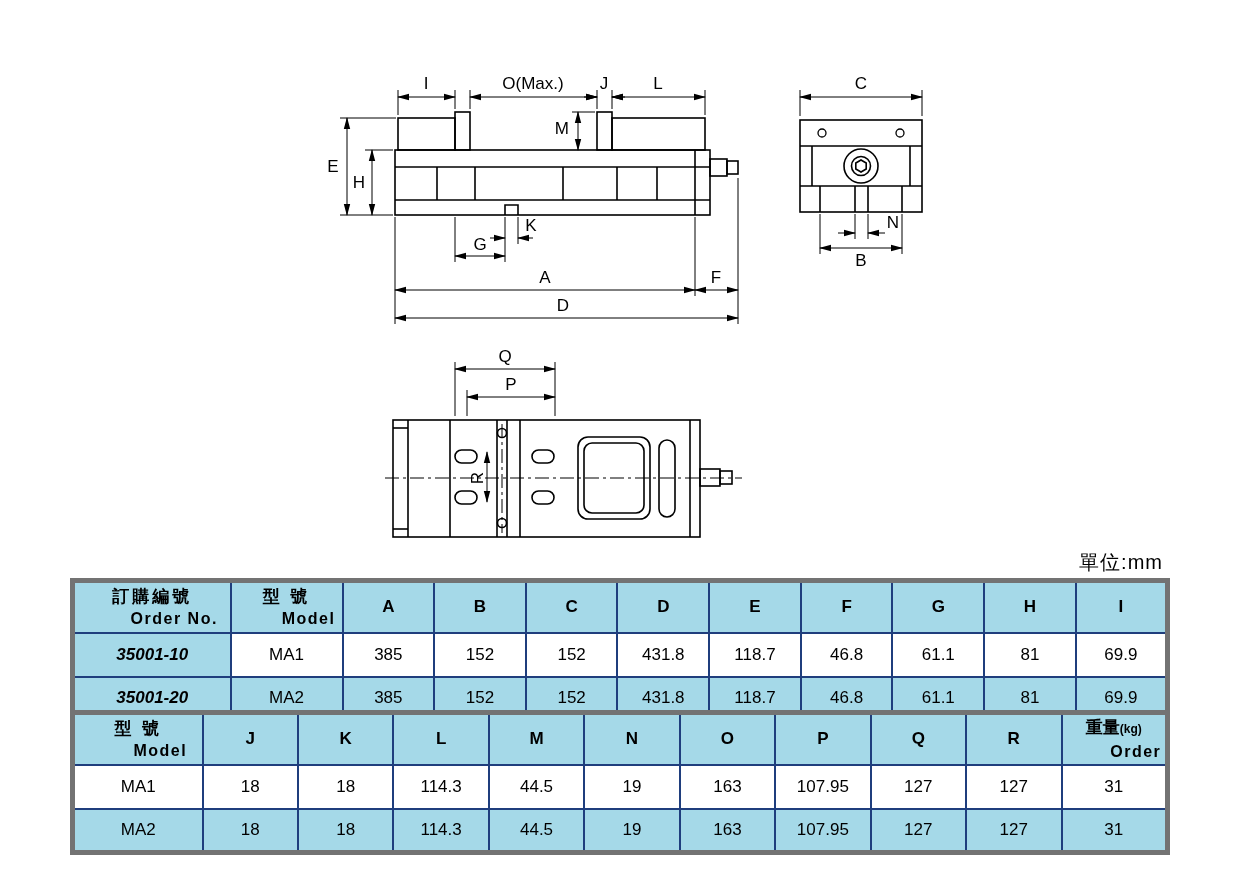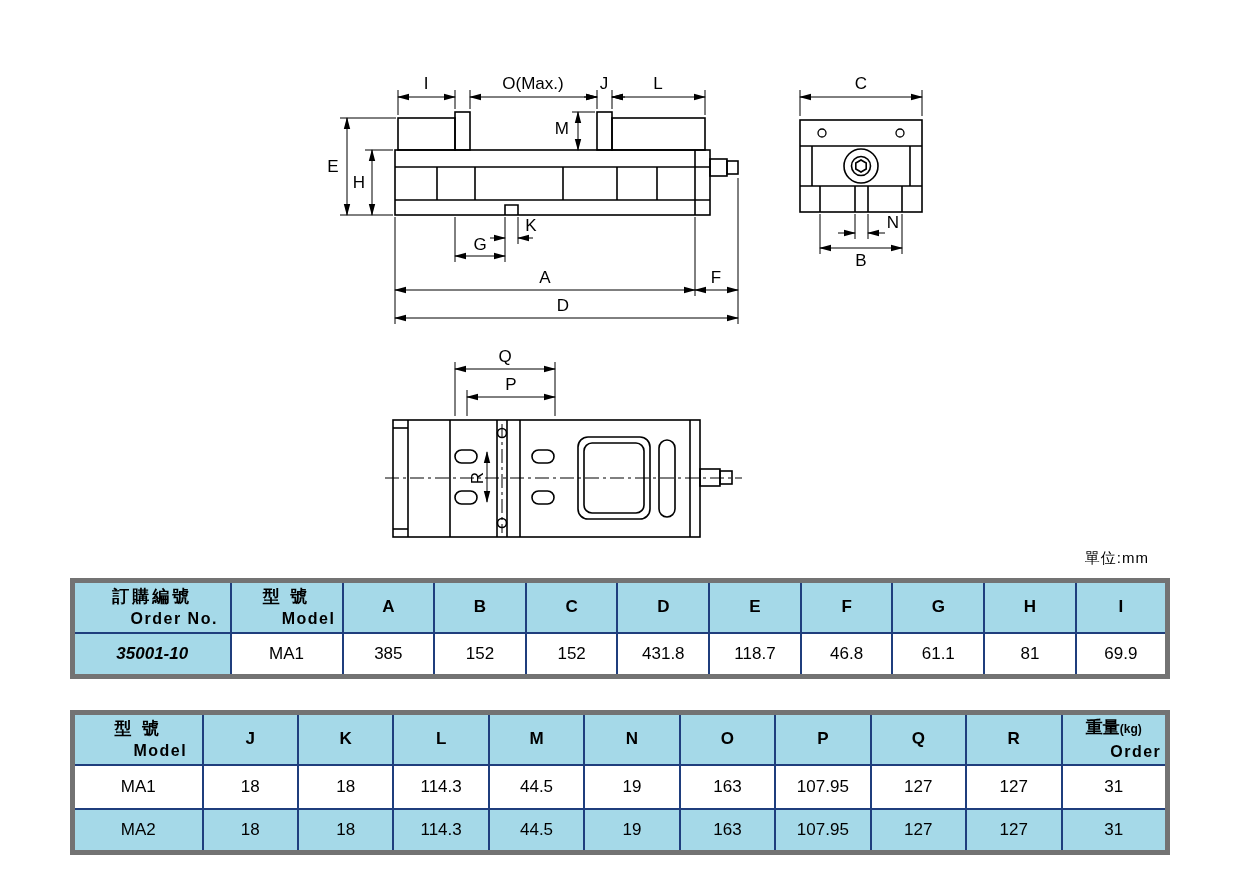--- a/index.html
+++ b/index.html
@@ -8,21 +8,21 @@
     width:1240px; height:878px; position:relative; overflow:hidden;
     font-family:"Liberation Sans", sans-serif; color:#000;
   }
   svg.drawing { position:absolute; left:0; top:0; }
   svg .obj  { stroke:#000; stroke-width:1.6; fill:none; }
   svg .thin { stroke:#000; stroke-width:1; fill:none; }
   svg .cl   { stroke:#000; stroke-width:1; fill:none; stroke-dasharray:14 4 3 4; }
   svg text  { font-family:"Liberation Sans", sans-serif; font-size:17px; fill:#000; }
   svg .hole { stroke:#000; stroke-width:1.3; fill:none; }
 
-  .unit-label { position:absolute; top:549px; right:91px; font-size:15px; letter-spacing:1px; }
+  .unit-label { position:absolute; top:549px; right:77px; font-size:20px; letter-spacing:1px; }
 
   table { border-collapse:collapse; table-layout:fixed; position:absolute; left:70px;
           border:5px solid #737373; }
   #table1 { top:578px; width:1100px; }
   #table2 { top:710px; width:1100px; }
   th, td { border:2px solid #1f3e7d; text-align:center; vertical-align:middle; }
   thead th { background:#a5d9e8; height:52px; font-weight:bold; font-size:17px; }
   tbody td { height:44px; font-size:17px; background:#ffffff; }
   tr.hl td { background:#a5d9e8; }
   td.order { font-weight:bold; font-style:italic; background:#a5d9e8; }
@@ -231,20 +231,33 @@
       <td>385</td>
       <td>152</td>
       <td>152</td>
       <td>431.8</td>
       <td>118.7</td>
       <td>46.8</td>
       <td>61.1</td>
       <td>81</td>
       <td>69.9</td>
     </tr>
+    <tr class="hl">
+      <td class="order">35001-20</td>
+      <td>MA2</td>
+      <td>385</td>
+      <td>152</td>
+      <td>152</td>
+      <td>431.8</td>
+      <td>118.7</td>
+      <td>46.8</td>
+      <td>61.1</td>
+      <td>81</td>
+      <td>69.9</td>
+    </tr>
   </tbody>
 </table>
 
 <table id="table2">
   <colgroup>
     <col style="width:130px">
     <col>
       <col>
       <col>
       <col>

